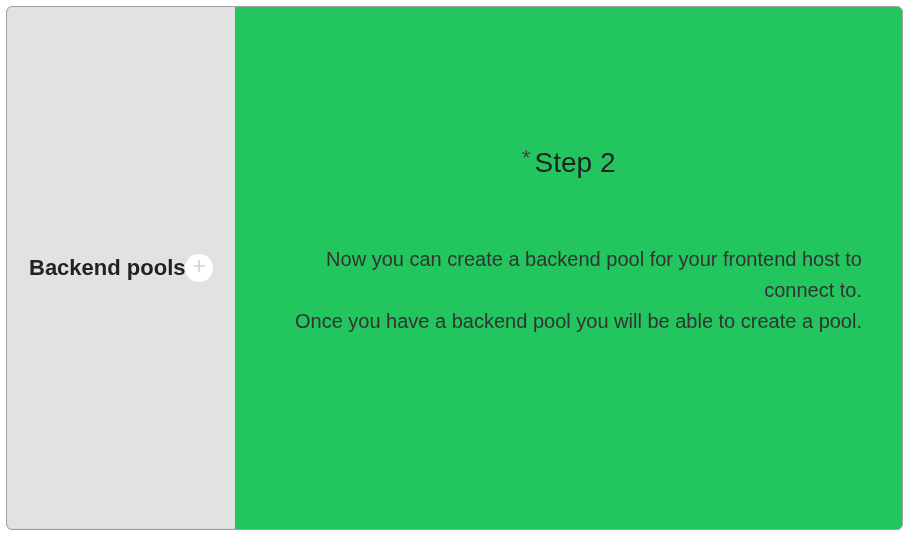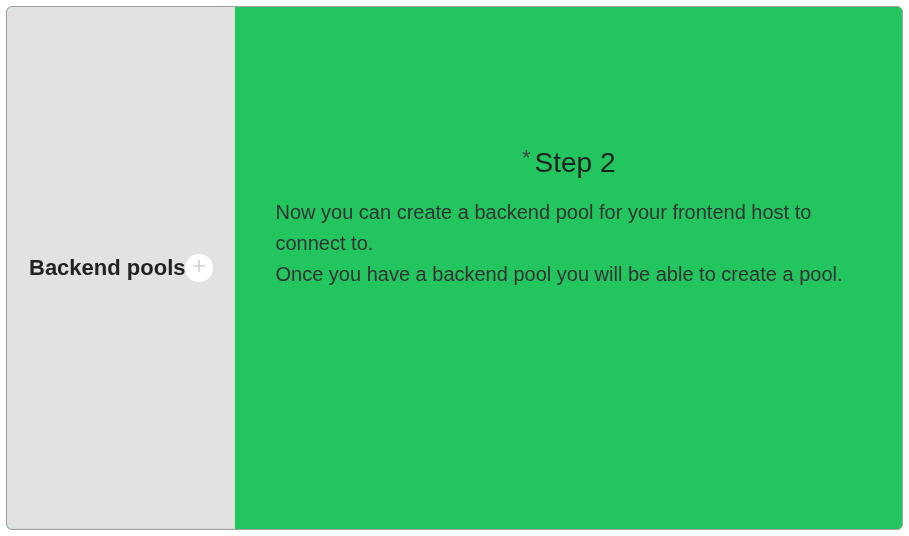--- a/index.html
+++ b/index.html
@@ -73,24 +73,25 @@
       font-size: 22px;
       color: #444444;
       vertical-align: top;
       margin-right: 4px;
       position: relative;
       top: -2px;
     }
     .step-description {
       font-size: 20px;
       color: #333333;
-      text-align: left;
+      text-align: right;
       line-height: 1.55;
       max-width: 720px;
       font-weight: 400;
+      margin-top: 47px;
     }
   </style>
 </head>
 <body>
 
 <div class="panel">
   <div class="panel-header">
     <div class="panel-title">Backend pools</div>
     <button class="add-button" aria-label="Add backend pool">
       <span>

